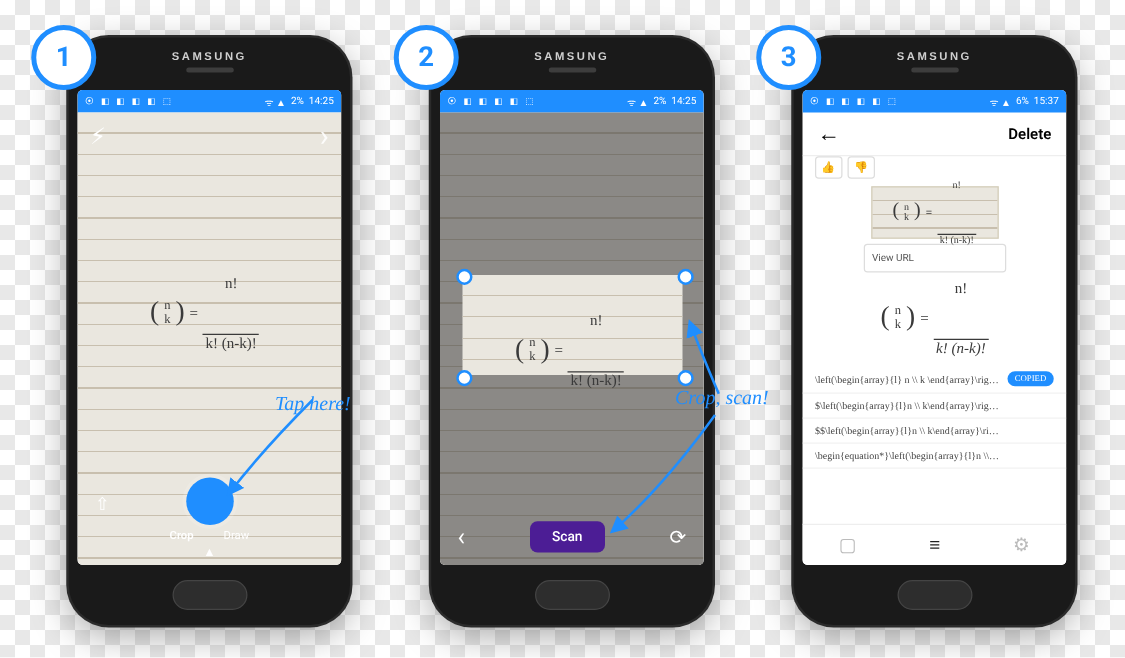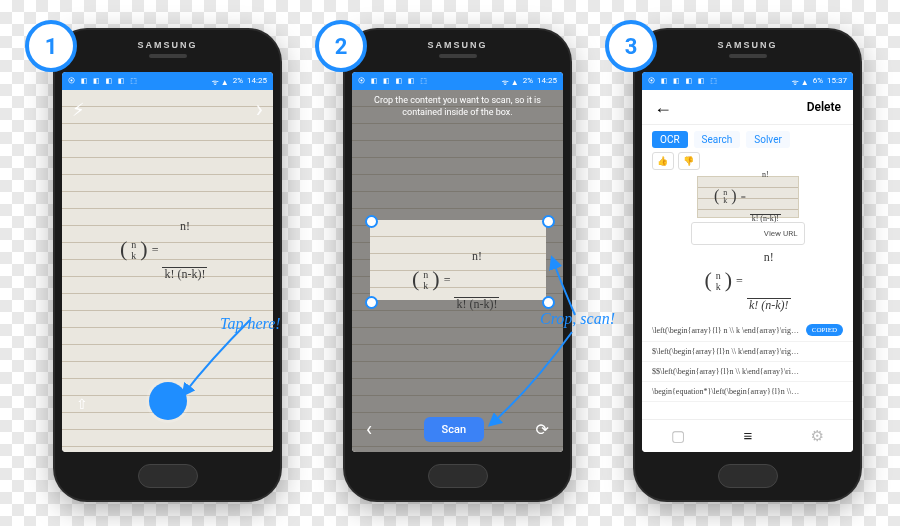--- a/index.html
+++ b/index.html
@@ -170,21 +170,21 @@
   .p2 .h-bl { top: 206px;  left: 13px; }
   .p2 .h-br { top: 206px;  left: 190px; }
   .p2 .scanbar {
     position: absolute; bottom: 0; left: 0; right: 0; height: 46px;
     display: flex; align-items: center; justify-content: space-between; padding: 0 14px;
     z-index: 3;
   }
   .p2 .scanbar .chev2 { font-size: 20px; color: #fff; }
   .scanbtn {
     padding: 6px 18px; border-radius: 6px; font-size: 11px; color: #fff;
-    background: #3b82f6; font-weight: 500;
+    background: #4c1d95; font-weight: 500;
   }
   .p2 .rotate { font-size: 16px; color: #fff; }
 
   
   .p3 .hdr {
     height: 34px; display: flex; align-items: center; justify-content: space-between;
     padding: 0 12px; font-size: 12px; border-bottom: 1px solid #eee;
   }
   .p3 .hdr .back { font-size: 18px; }
   .p3 .tabs { display: flex; gap: 6px; padding: 6px 10px 4px; font-size: 10px;}
@@ -197,21 +197,21 @@
   }
   .p3 .thumb {
     margin: 2px auto 4px; width: 100px; height: 40px;
     background: #eae7df; border: 1px solid #d4cdb9;
     background-image: repeating-linear-gradient(
       to bottom, transparent 0, transparent 10px, #c8bfae 10px, #c8bfae 11px
     );
     display: flex; align-items: center; justify-content: center;
   }
   .p3 .viewurl {
-    margin: 0 auto 6px; width: 100px; text-align: right; font-size: 8px;
+    margin: 0 auto 6px; width: 100px; text-align: left; font-size: 8px;
     padding: 6px; border: 1px solid #ddd; border-radius: 3px; color: #555;
   }
   .p3 .mathpretty { margin: 4px auto 8px; }
   .p3 .latexrow {
     display: flex; align-items: center; justify-content: space-between;
     padding: 5px 10px; font-size: 8px; color: #444; border-bottom: 1px solid #f2f2f2;
     white-space: nowrap; overflow: hidden; text-overflow: ellipsis; font-family: Liberation Serif, serif;
   }
   .p3 .latexrow:first-of-type { color: #111; font-size: 8px;}
   .p3 .copied {
@@ -261,20 +261,27 @@
           <span class="num">n!</span>
           <span class="den">k! (n-k)!</span>
         </span>
       </div>
       <div class="camtop">
         <span style="font-size:18px;">⚡︎</span>
         <span class="chev">›</span>
       </div>
       <div class="shutter"></div>
       <span class="sharebtn">⇧</span>
+      <div class="cambottom">
+        <div class="modes">
+          <span class="active">Crop</span>
+          <span>Draw</span>
+        </div>
+        <span class="caret">▲</span>
+      </div>
     </div>
   </div>
   <div class="home-btn"></div>
 </div>
 <div class="badge" style="left:25px">
   <span>1</span>
 </div>
 <div class="annotation" style="left:220px; top:300px;margin-top:15px;">Tap here!</div>
 
 <div class="phone p2" style="left:345px">
@@ -303,21 +310,20 @@
           <span class="frac">
             <span class="num">n!</span>
             <span class="den">k! (n-k)!</span>
           </span>
         </div>
       </div>
       <div class="handle h-tl"></div>
       <div class="handle h-tr"></div>
       <div class="handle h-bl"></div>
       <div class="handle h-br"></div>
-      <div class="croptxt">Crop the content you want to scan, so it is contained inside of the box.</div>
       <div class="scanbar">
         <span class="chev2">‹</span>
         <span class="scanbtn">Scan</span>
         <span class="rotate">⟳</span>
       </div>
     </div>
   </div>
   <div class="home-btn"></div>
 </div>
 <div class="badge" style="left:315px">
@@ -333,25 +339,20 @@
       <span class="sicons">⦿ ◧ ◧ ◧ ◧ ⬚</span>
       <span class="right">
         <span>ᯤ ▲</span>
         <span>6%</span>
         <span>15:37</span>
       </span>
     </div>
     <div class="hdr">
       <span class="back">←</span>
       <span style="font-weight:600">Delete</span>
-    </div>
-    <div class="tabs">
-      <span class="tab active">OCR</span>
-      <span class="tab">Search</span>
-      <span class="tab">Solver</span>
     </div>
     <div class="fb">
       <span class="fbtn">👍</span>
       <span class="fbtn">👎</span>
     </div>
     <div class="thumb">
       <div class="formula" style="position:static; font-size:9px;">
         <span class="paren" style="font-size:16px;">(</span>
         <span class="col" style="font-size:8px; line-height:8px;">
           <span>n</span>

